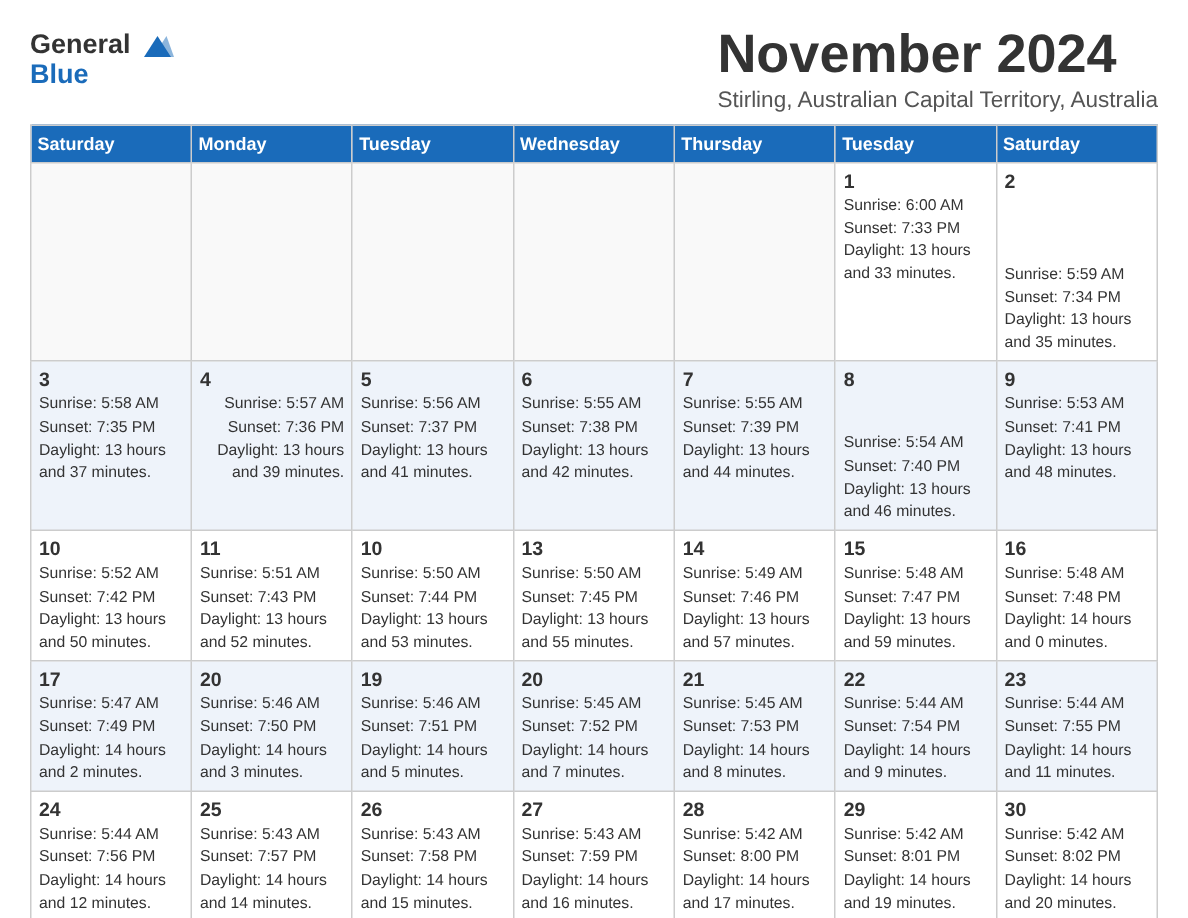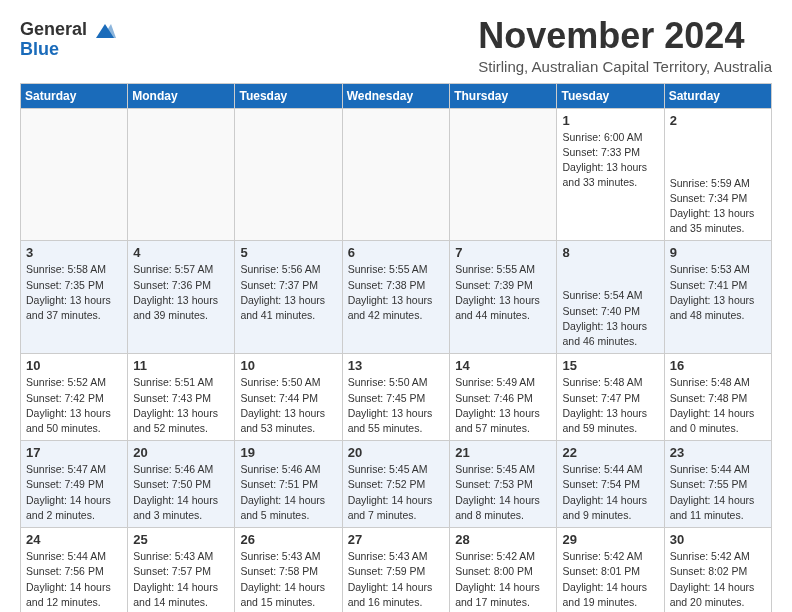--- a/index.html
+++ b/index.html
@@ -163,21 +163,21 @@
       <tr class="row-light">
         <td>
           <span class="day-num">3</span>
           <div class="day-info" style="white-space: pre-line;">Sunrise: 5:58 AM
 Sunset: 7:35 PM
 Daylight: 13 hours
 and 37 minutes.</div>
         </td>
         <td>
           <span class="day-num">4</span>
-          <div class="day-info" style="white-space: pre-line;">Sunrise: 5:57 AM
+          <div class="day-info" style="white-space: pre-line; text-align: right;">Sunrise: 5:57 AM
 Sunset: 7:36 PM
 Daylight: 13 hours
 and 39 minutes.</div>
         </td>
         <td>
           <span class="day-num">5</span>
           <div class="day-info" style="white-space: pre-line;">Sunrise: 5:56 AM
 Sunset: 7:37 PM
 Daylight: 13 hours
 and 41 minutes.</div>

